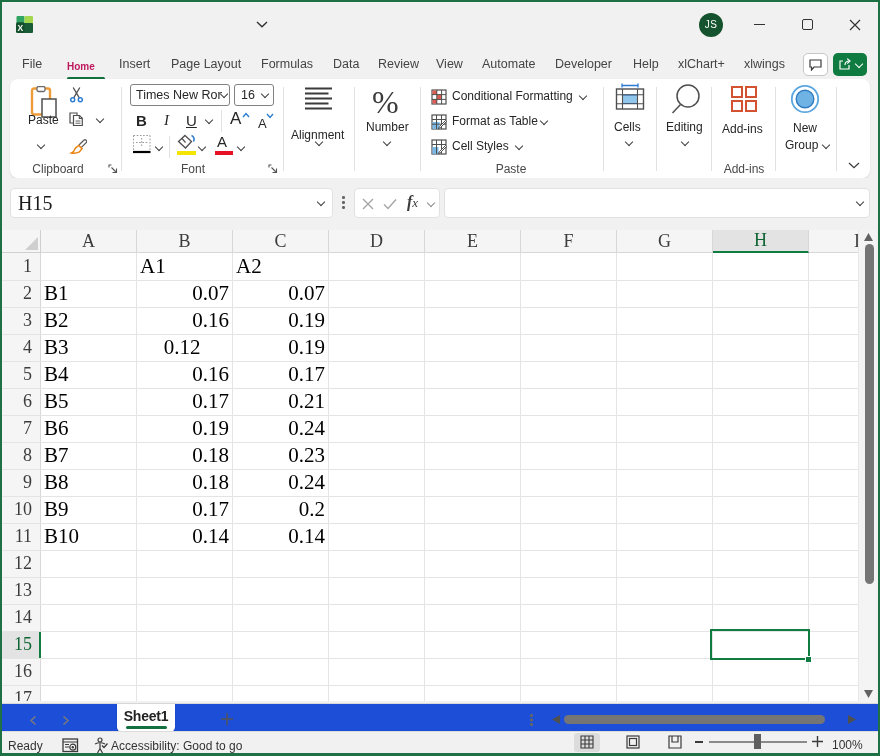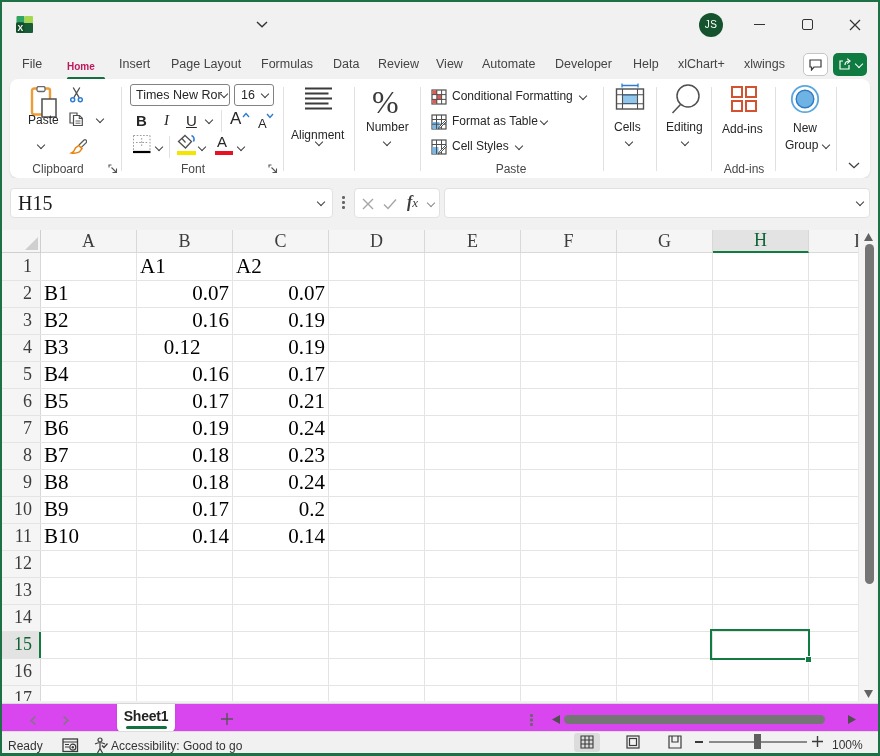--- a/index.html
+++ b/index.html
@@ -357,21 +357,21 @@
 <div class="abs" style="left:858px;top:230px;width:18px;height:471px;background:#f4f4f4;border-left:1px solid #e8e8e8">
   <svg class="abs" style="left:5px;top:3px" width="9" height="8" viewBox="0 0 9 8">
         <path d="M4.5 0 L9 8 L0 8 z" fill="#636363"></path>
       </svg>
   <div class="abs" style="left:6px;top:14px;width:9px;height:340px;background:#757575;border-radius:5px"></div>
   <svg class="abs" style="left:5px;top:460px" width="9" height="8" viewBox="0 0 9 8">
         <path d="M4.5 8 L9 0 L0 0 z" fill="#636363"></path>
       </svg>
 </div>
 
-<div class="abs" style="left:0;top:703px;width:880px;height:30px;background:#d946ef;border-top:1px solid #d9d9d9">
+<div class="abs" style="left:0;top:703px;width:880px;height:30px;background:#1d4ed8;border-top:1px solid #d9d9d9">
   <svg class="abs" style="left:29px;top:12px" width="9" height="9" viewBox="0 0 9 9">
         <path d="M6.5 0.5 L2 4.5 L6.5 8.5" fill="none" stroke="#7a7a7a" stroke-width="1.5"></path>
       </svg>
   <svg class="abs" style="left:61px;top:12px" width="9" height="9" viewBox="0 0 9 9">
         <path d="M2.5 0.5 L7 4.5 L2.5 8.5" fill="none" stroke="#7a7a7a" stroke-width="1.5"></path>
       </svg>
   <div class="abs" style="left:117px;top:0;width:58px;height:28px;background:#fff;border-radius:0 0 5px 5px;box-shadow:0 1px 2px rgba(0,0,0,.15)">
     <div style="font-size:14px;font-weight:bold;color:#222;text-align:center;margin-top:4px;letter-spacing:-.2px">Sheet1</div>
     <div class="abs" style="left:9px;top:22px;width:41px;height:3px;background:#15703f;border-radius:1.5px"></div>
   </div>

